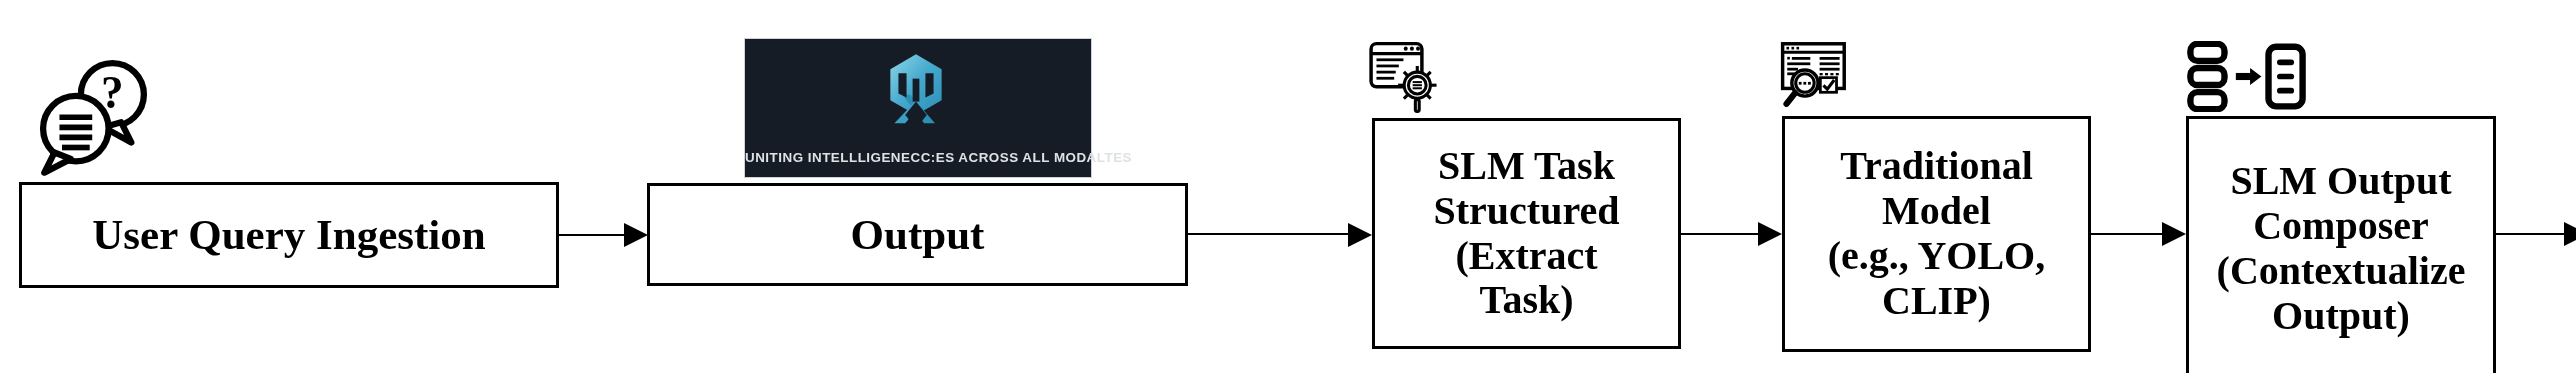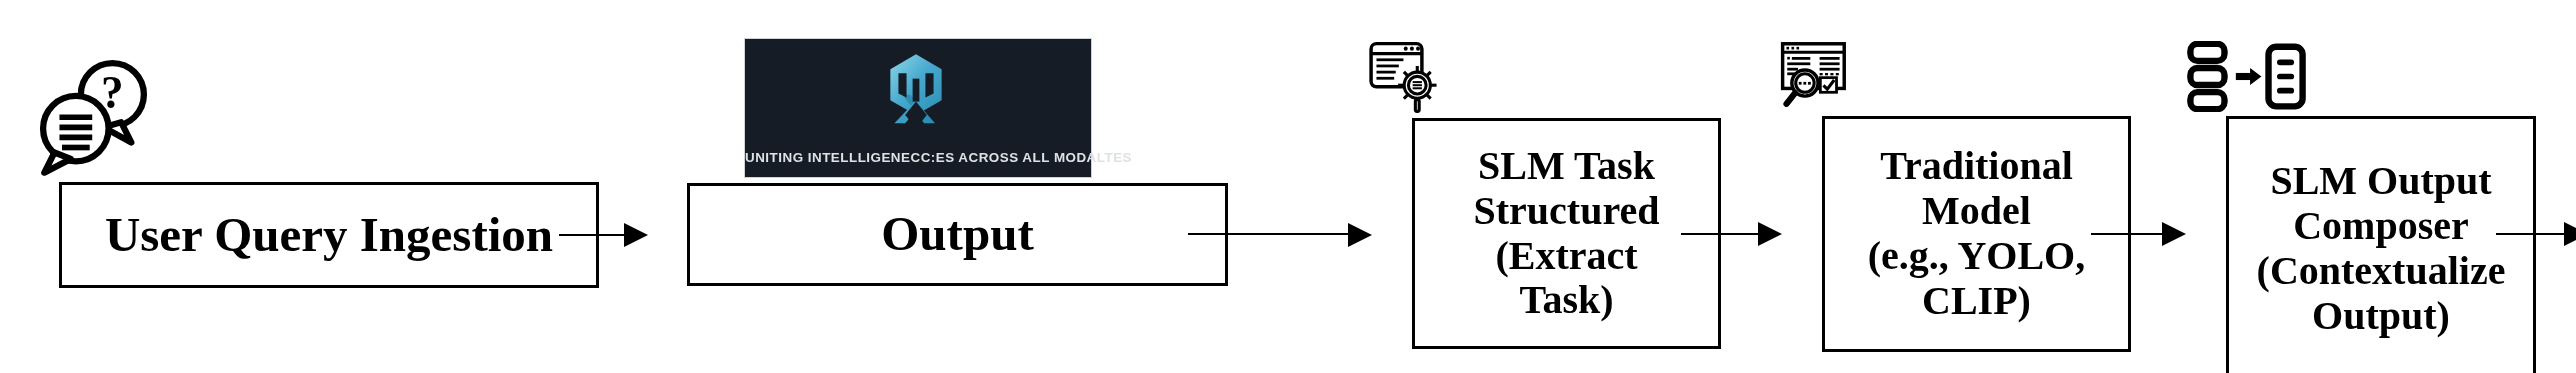--- a/index.html
+++ b/index.html
@@ -4,24 +4,24 @@
 <style>
   html,body{margin:0;padding:0;}
   body{
     width:3013px;height:373px;position:relative;background:#ffffff;
     font-family:"Liberation Serif", serif;overflow:hidden;
   }
   .abs{position:absolute;}
   .node-box{
     position:absolute;border:3.6px solid #000;background:#fff;
     display:flex;align-items:center;justify-content:center;
-    text-align:center;font-weight:bold;color:#000;box-sizing:border-box;margin-left:40px;
+    text-align:center;font-weight:bold;color:#000;box-sizing:border-box;
   }
   .node-box .lines{width:100%;}
-  .fs-big{font-size:49px;line-height:1.15;}
+  .fs-big{font-size:43px;line-height:1.15;}
   .fs-mid{font-size:40px;line-height:1.12;}
   .conn-line{position:absolute;height:2.1px;background:#000;}
   .conn-head{
     position:absolute;width:0;height:0;
     border-top:12px solid transparent;border-bottom:12px solid transparent;
     border-left:24px solid #000;
   }
   .logo{
     position:absolute;background:#151c26;border:1px solid #cdd3d6;
     box-sizing:border-box;display:block;

